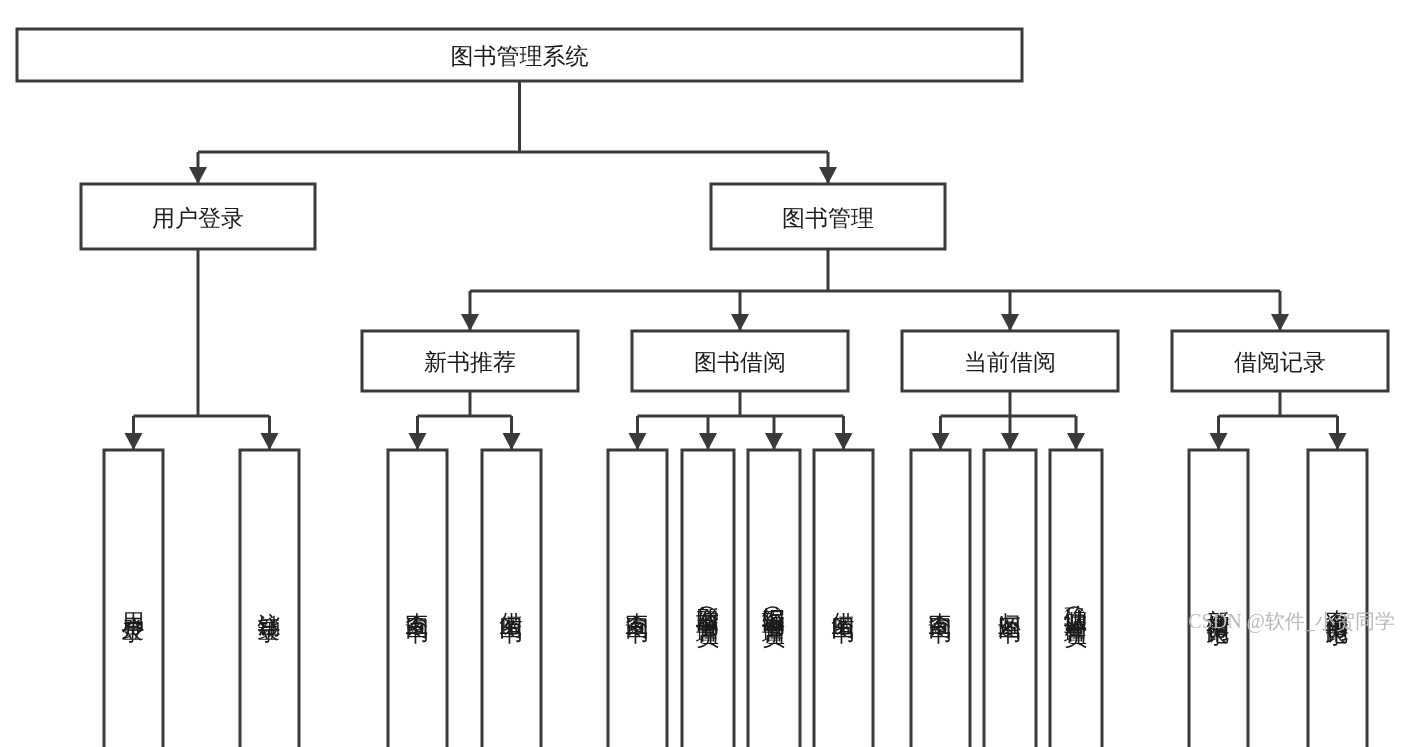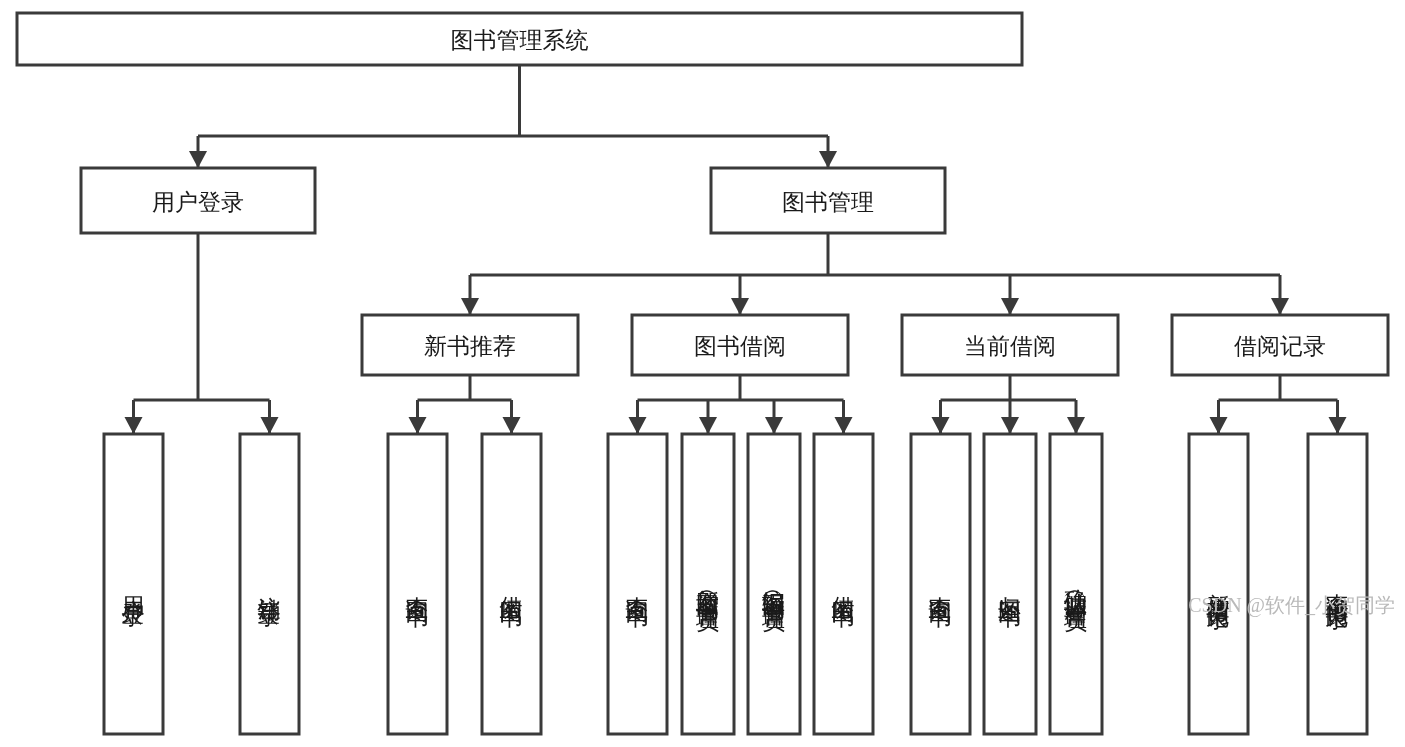--- a/index.html
+++ b/index.html
@@ -11,20 +11,21 @@
     width: 1405px;
     height: 747px;
     font-family: "DejaVu Sans", "Liberation Sans", sans-serif;
     overflow: hidden;
     position: relative;
   }
   #diagram-root {
     position: relative;
     width: 1405px;
     height: 628px;
+    margin-top: 16px;
   }
   svg#flow {
     position: absolute;
     top: 0;
     left: 0;
     width: 1405px;
     height: 747px;
   }
   .node-box {
     fill: #ffffff;

